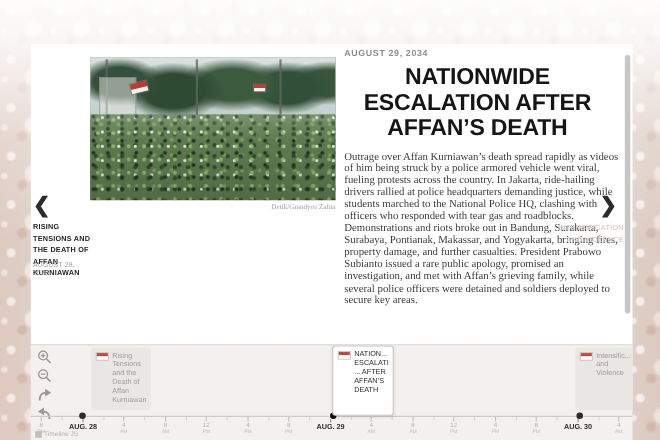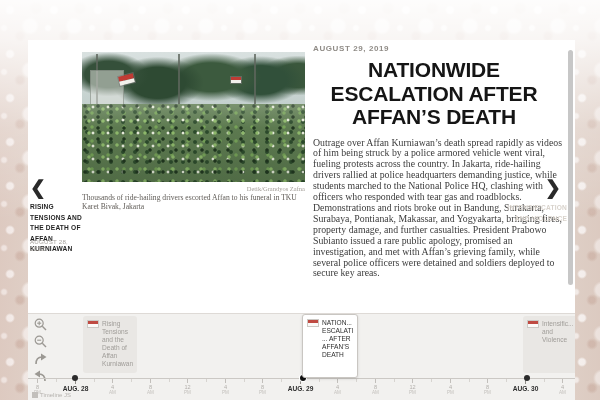--- a/index.html
+++ b/index.html
@@ -122,28 +122,27 @@
         <div class="r"></div>
         <div class="w"></div>
       </div>
     <div class="ph-flag" style="left:148px; top:24px; width:12px; height:8px;">
         <div class="r"></div>
         <div class="w"></div>
       </div>
   </div>
 
   <div class="credit">Detik/Grandyos Zafna</div>
-  <div class="caption">Thousands of ride-hailing drivers escorted Affan to his funeral in TKU Karet Bivak, Jakarta</div>
 
   <div class="nav-prev-arrow">❮</div>
   <div class="nav-prev-title">RISING TENSIONS AND THE DEATH OF AFFAN KURNIAWAN</div>
   <div class="nav-prev-date">AUGUST 28, 2025</div>
 
   <div class="article">
-    <div class="a-date">AUGUST 29, 2019</div>
+    <div class="a-date">AUGUST 29, 2034</div>
     <h1 class="a-title">NATIONWIDE ESCALATION AFTER AFFAN’S DEATH</h1>
     <p class="a-body">Outrage over Affan Kurniawan’s death spread rapidly as videos of him being struck by a police armored vehicle went viral, fueling protests across the country. In Jakarta, ride-hailing drivers rallied at police headquarters demanding justice, while students marched to the National Police HQ, clashing with officers who responded with tear gas and roadblocks. Demonstrations and riots broke out in Bandung, Surakarta, Surabaya, Pontianak, Makassar, and Yogyakarta, bringing fires, property damage, and further casualties. President Prabowo Subianto issued a rare public apology, promised an investigation, and met with Affan’s grieving family, while several police officers were detained and soldiers deployed to secure key areas.</p>
   </div>
 
   <div class="nav-next-arrow">❯</div>
   <div class="nav-next-title">INTENSIFICATION AND VIOLENCE</div>
 
   <div class="scrollbar"></div>
 </div>
 

